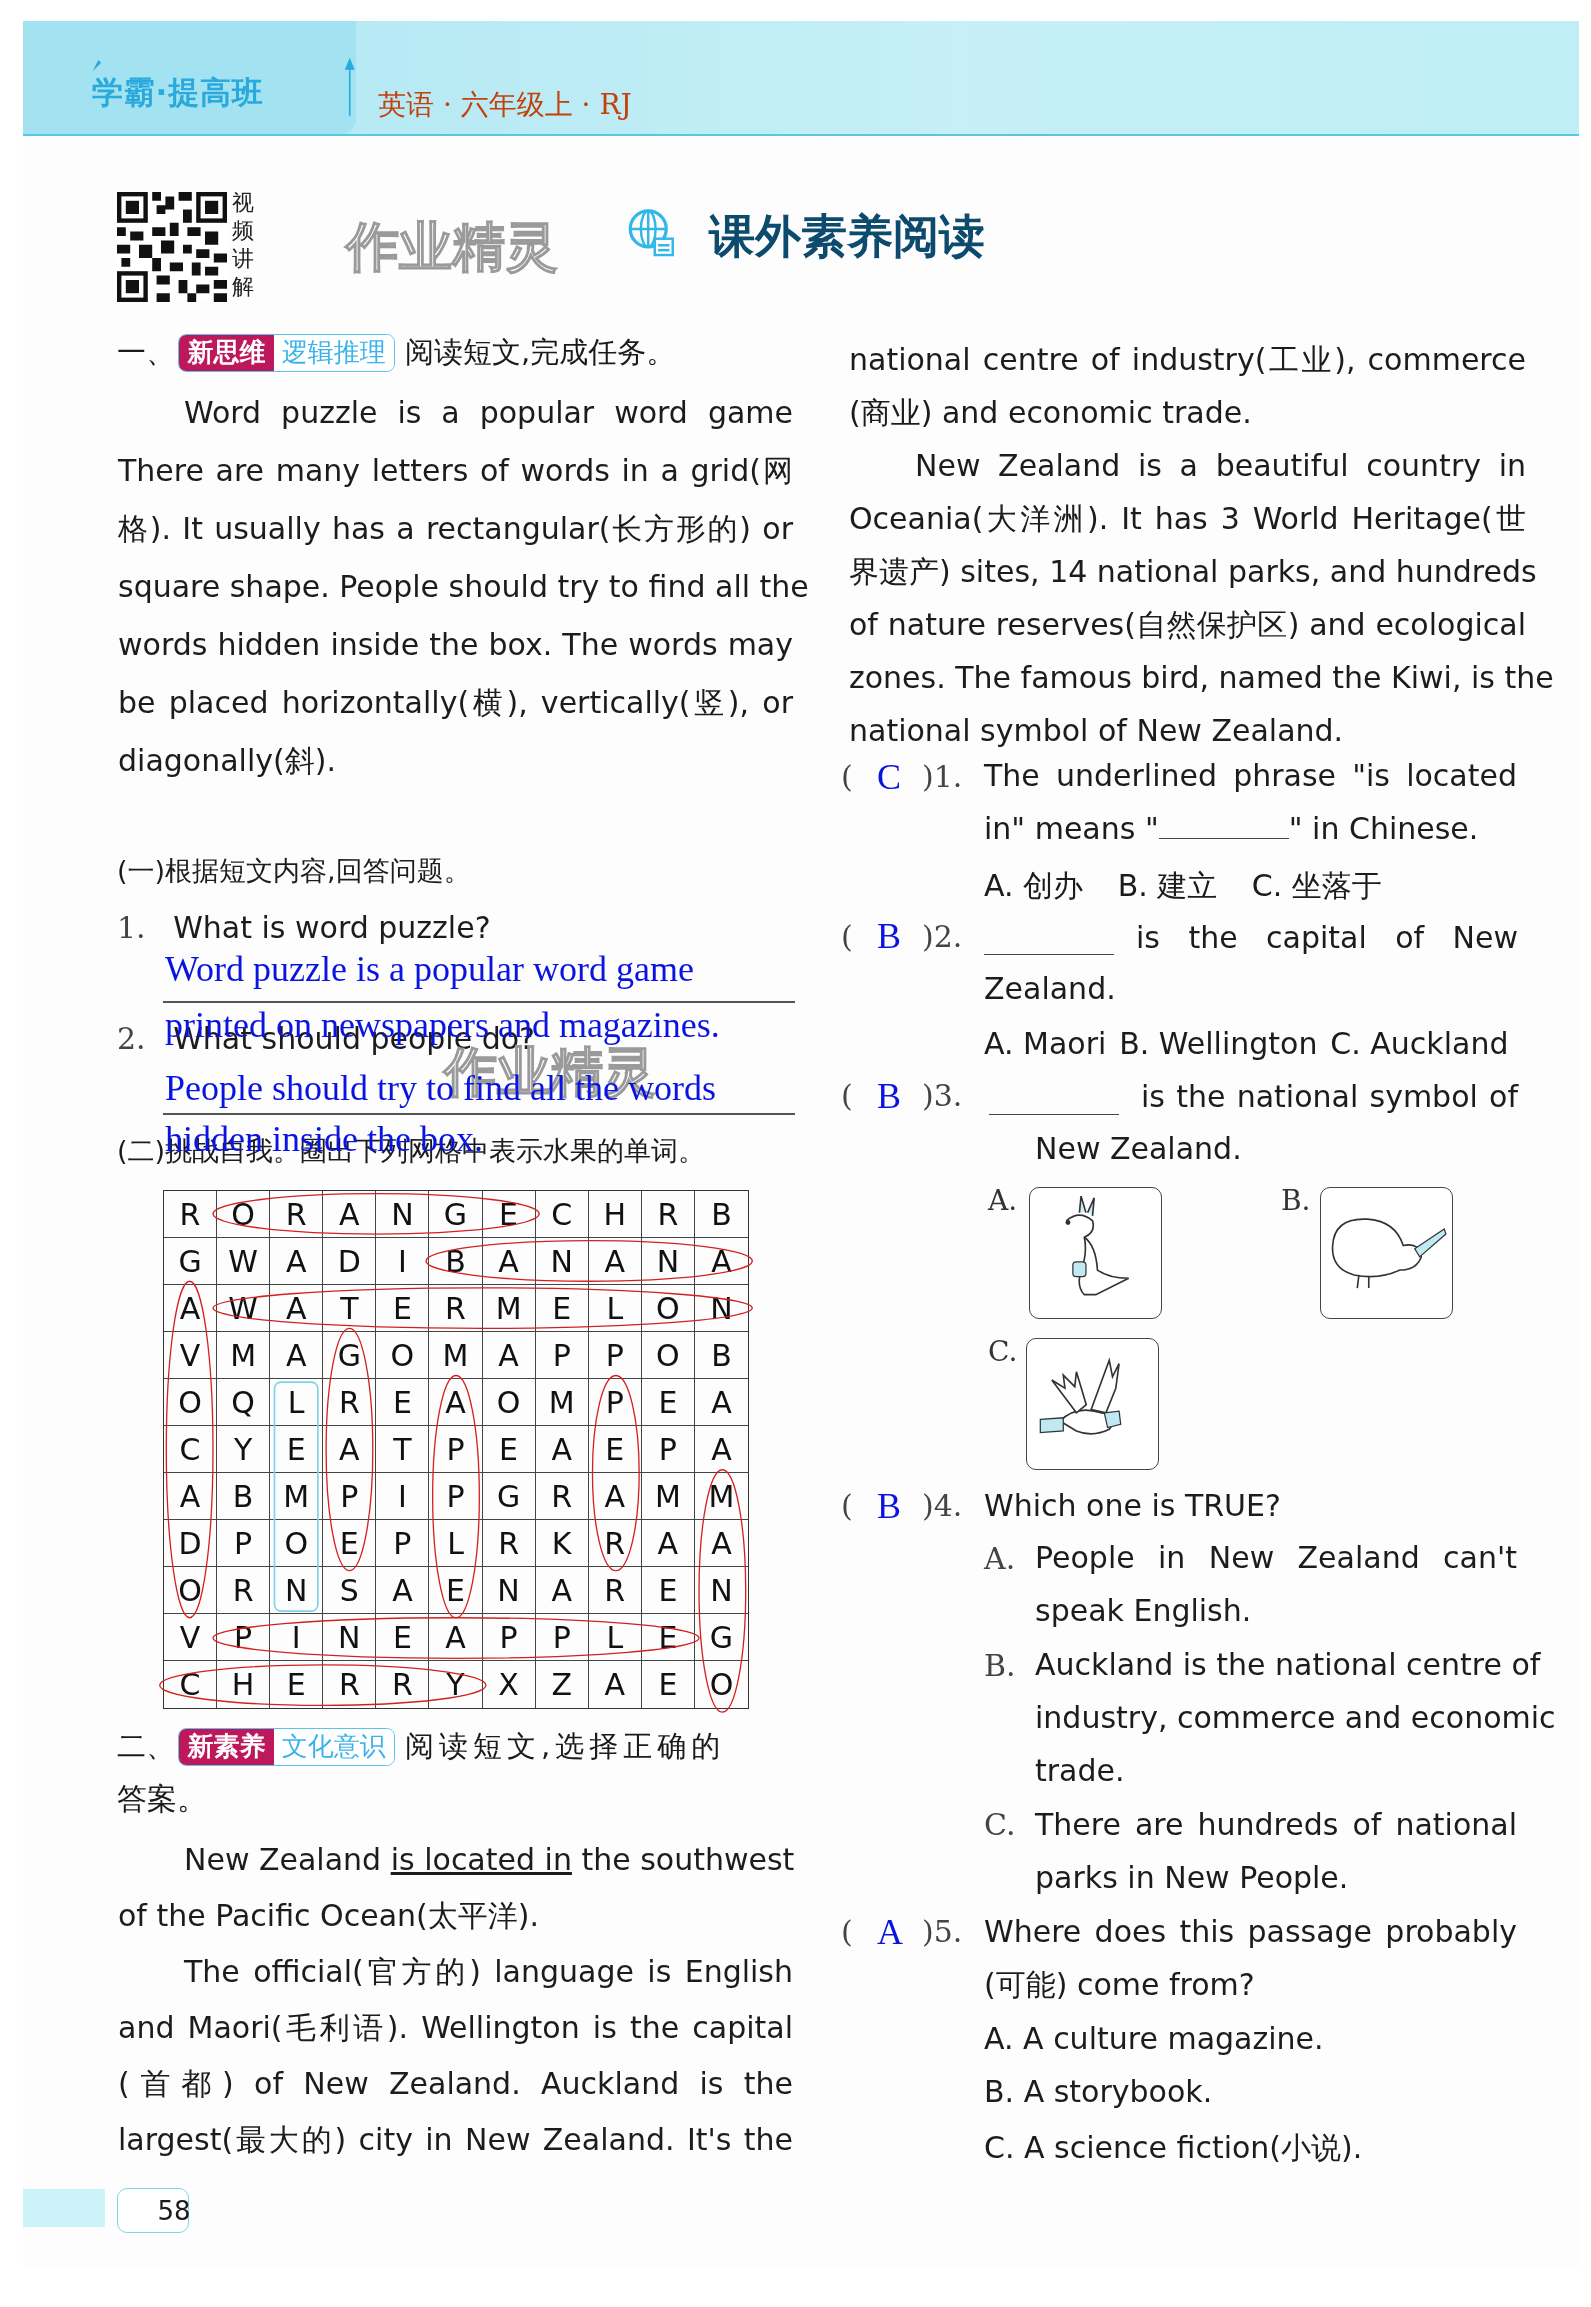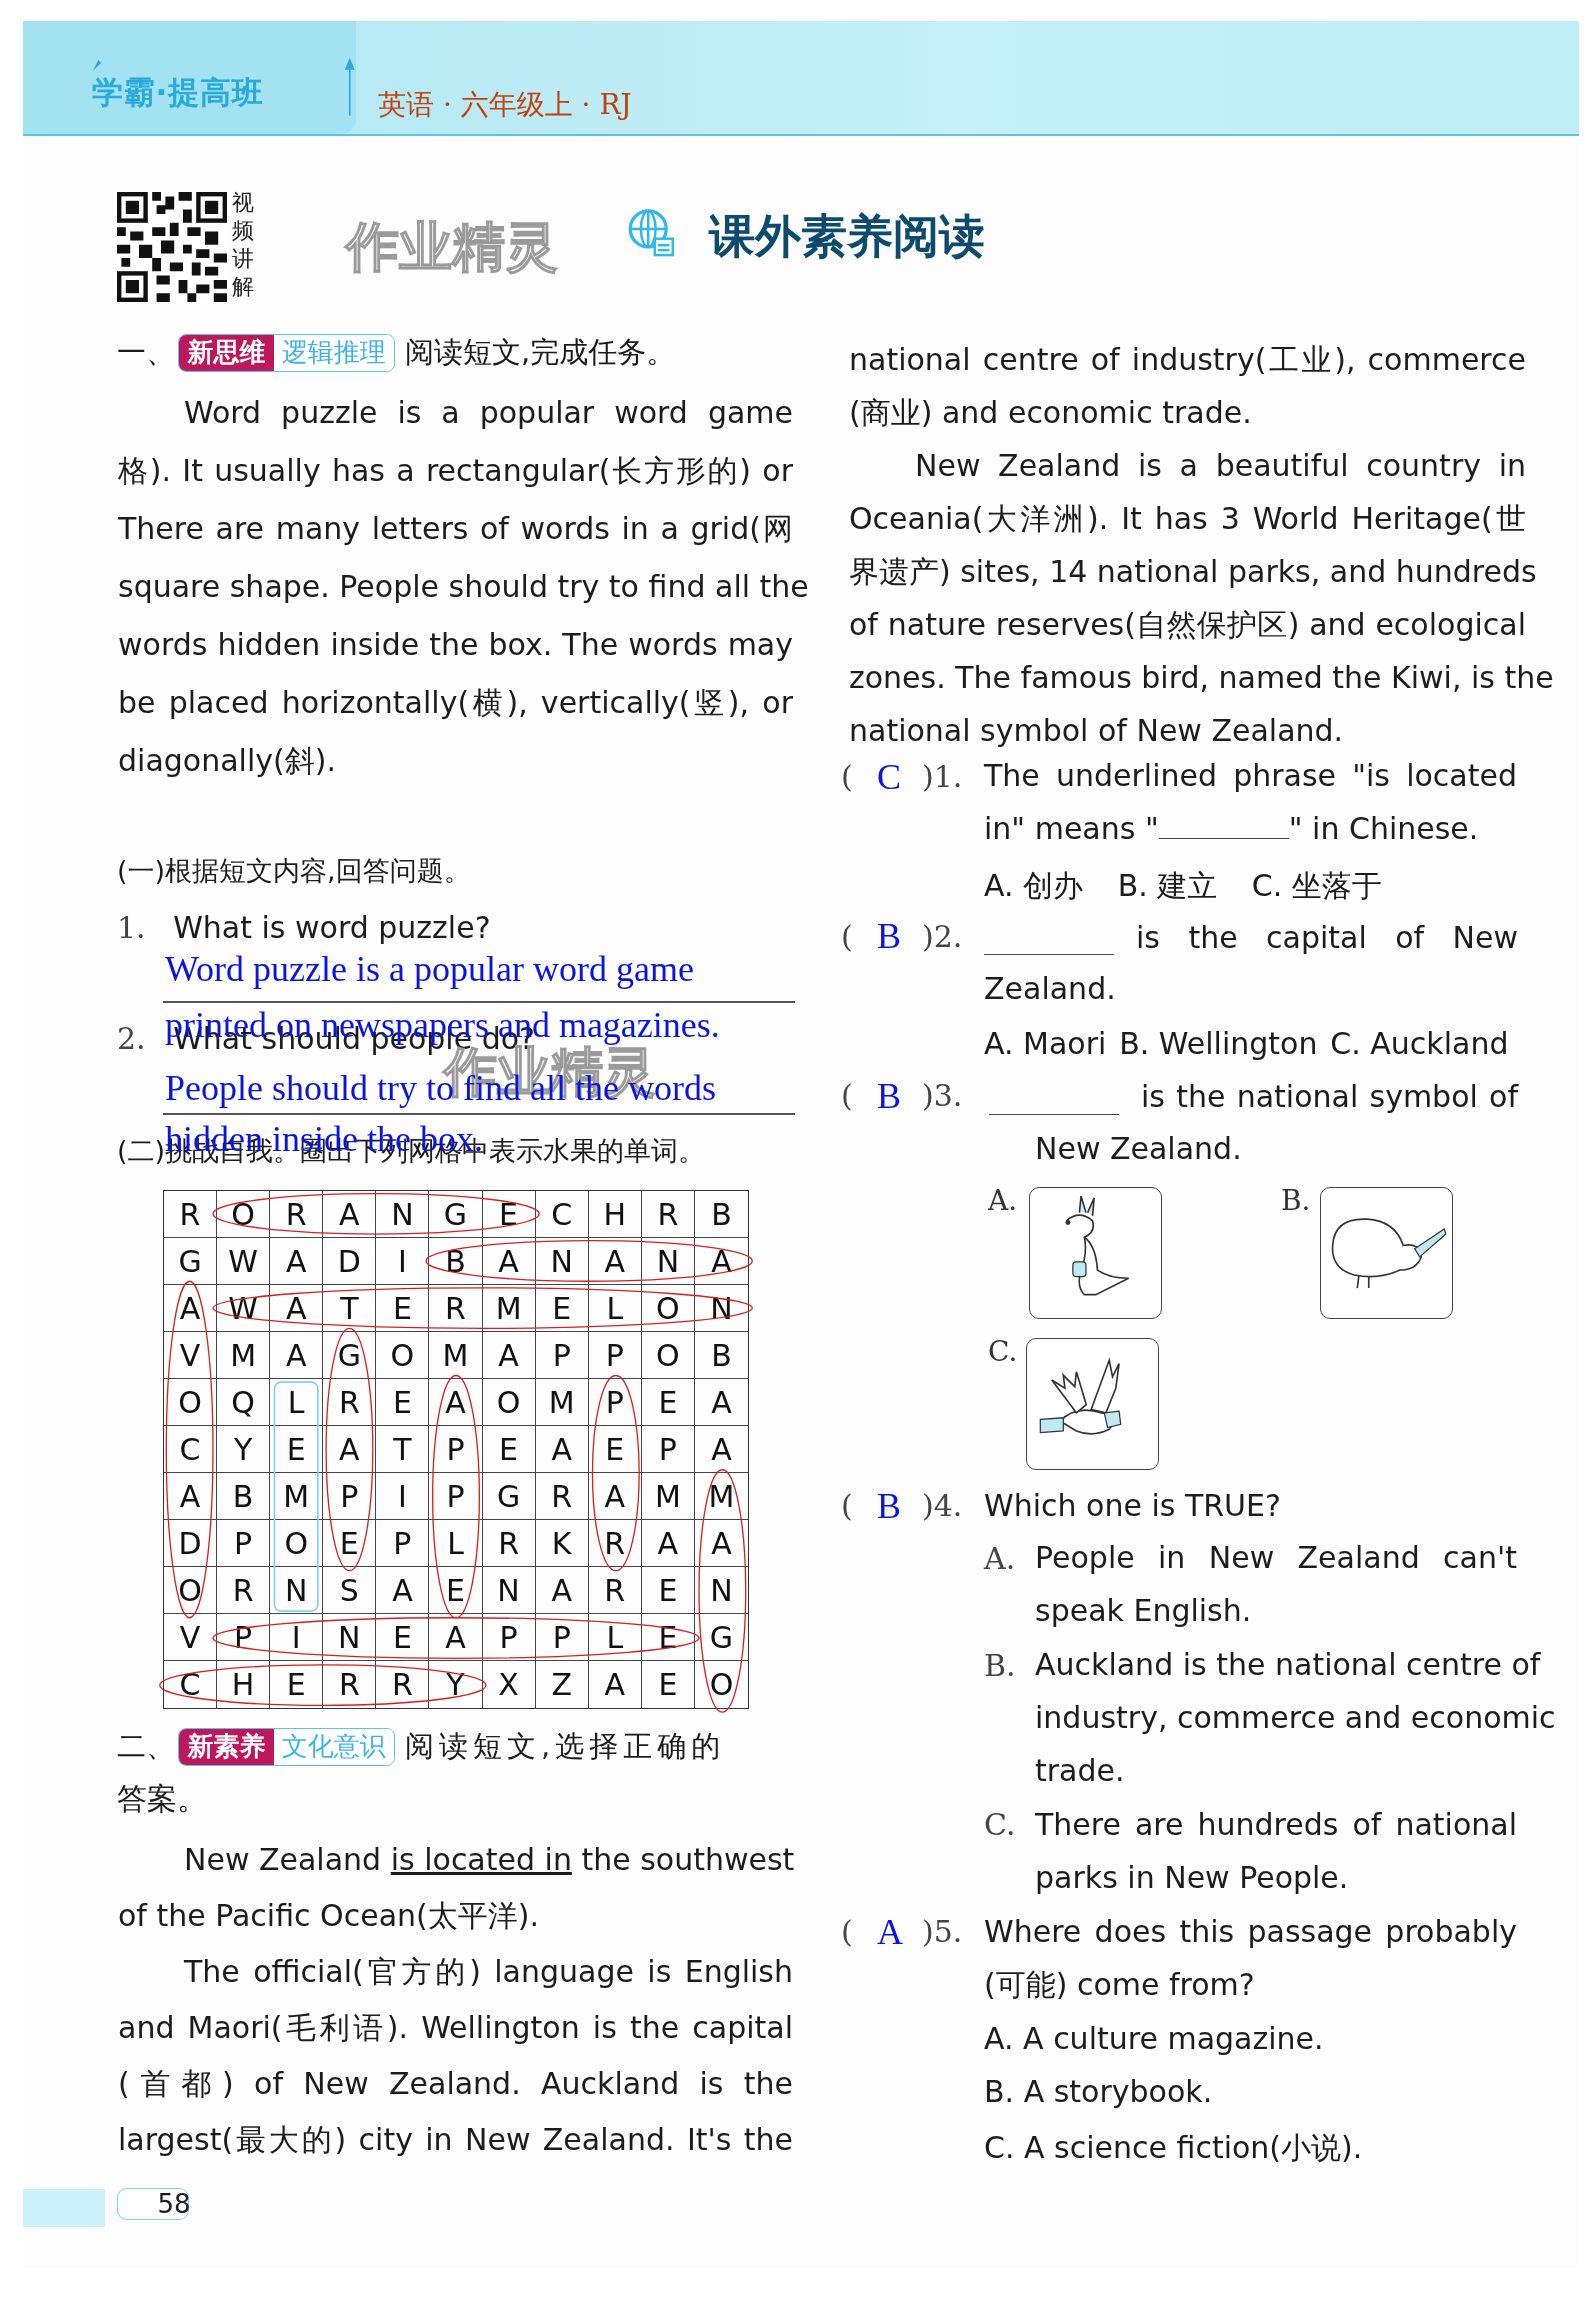--- a/index.html
+++ b/index.html
@@ -46,21 +46,21 @@
 
   
   .mc { position: absolute; font-size: 30px; }
   .paren { font-family: "DejaVu Serif", serif; color: #444; }
   .opt { position: absolute; font-size: 30px; white-space: nowrap; }
   .opt-letter { font-family: "DejaVu Serif", serif; color: #444; margin-right: 11.5px; }
   .blank { display: inline-block; width: 130px; border-bottom: 1.6px solid #444; height: 25px; vertical-align: baseline; }
   .pic-label { position: absolute; font-size: 28px; font-family: "DejaVu Serif", serif; color: #333; }
   .pic { position: absolute; width: 133px; height: 132px; border: 1.6px solid #444; border-radius: 10px; background: #fff; }
 
-  .page-num { position: absolute; left: 117px; top: 2188px; width: 72px; height: 32px; border: 1.6px solid #7fd5ea; border-radius: 10px;
+  .page-num { position: absolute; left: 117px; top: 2188px; width: 72px; height: 45px; border: 1.6px solid #7fd5ea; border-radius: 10px;
     font-size: 26px; display: flex; align-items: center; justify-content: center; background: #fff; padding-left: 42px; }
   .page-tab { position: absolute; left: 23px; top: 2189px; width: 82px; height: 38px; background: #cdf2f9; }
 </style>
 </head>
 <body>
 
 <div class="page"></div>
 
 <div class="header">
   <div class="header-left"></div>
@@ -109,22 +109,22 @@
   <span>一、</span>
   <span class="tag">
     <span class="tag-a">新思维</span>
     <span class="tag-b">逻辑推理</span>
   </span>
   <span>阅读短文,完成任务。</span>
 </div>
 
 <div class="para" style="left:118px; top:384px; width:675px;">
   <span class="line" style="padding-left:66px;">Word puzzle is a popular word game</span>
+  <span class="line">There are many letters of words in a grid(网</span>
   <span class="line">格). It usually has a rectangular(长方形的) or</span>
-  <span class="line">There are many letters of words in a grid(网</span>
   <span class="line">square shape. People should try to find all the</span>
   <span class="line">words hidden inside the box. The words may</span>
   <span class="line">be placed horizontally(横), vertically(竖), or</span>
   <span class="line last">diagonally(斜).</span>
 </div>
 
 <div class="q-line" style="left:117px; top:853px; font-size:27px;">(一)根据短文内容,回答问题。</div>
 
 <div class="q-line" style="left:117px; top:910px;">
   <span class="q-num">1.</span>

